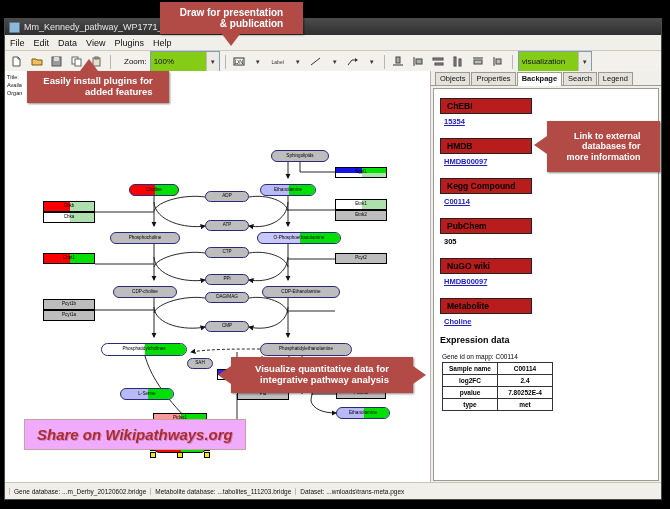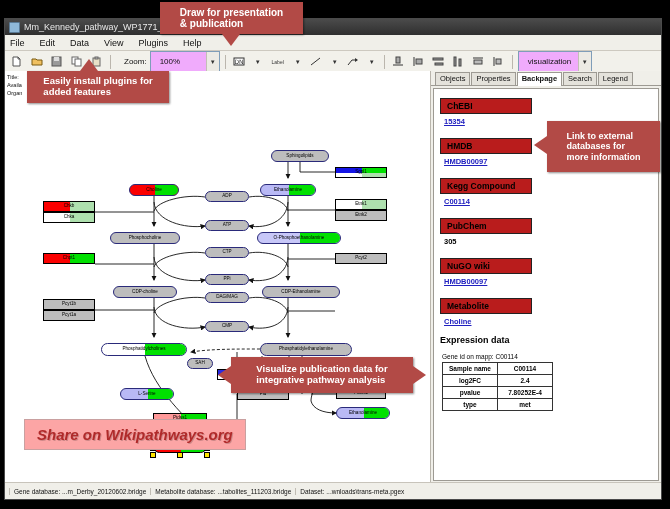--- a/index.html
+++ b/index.html
@@ -8,32 +8,32 @@
 
   
   .window{position:absolute;left:4px;top:18px;width:658px;height:482px;background:#d4d0c8;
           border:1px solid #4a4a4a;box-sizing:border-box;}
   .titlebar{height:16px;background:linear-gradient(#4b4b4b,#2f2f2f);color:#e8e8e8;
             font-size:9px;display:flex;align-items:center;padding-left:4px;gap:4px;}
   .tb-icon{width:9px;height:9px;background:#8fb8d8;border:1px solid #5a7a95;border-radius:1px;}
   .titlebar .ttl{white-space:nowrap;overflow:hidden;}
 
   .menubar{height:15px;background:#f0efe9;border-bottom:1px solid #cdc9c0;
-           display:flex;align-items:center;font-size:9px;color:#111;padding-left:5px;gap:15px;}
+           display:flex;align-items:center;font-size:9px;color:#111;padding-left:5px;gap:9px;}
   .menubar span{cursor:default;}
 
   .toolbar{height:21px;background:#f2f1eb;border-bottom:1px solid #b9b5ac;
            display:flex;align-items:center;padding:0 3px;gap:3px;font-size:8px;}
   .tbtn{width:15px;height:15px;border:1px solid transparent;display:flex;align-items:center;
         justify-content:center;font-size:9px;color:#444;}
   .tbtn svg{display:block;}
   .sep{width:1px;height:14px;background:#bbb6ad;margin:0 2px;}
   .zoomlbl{font-size:8px;color:#111;margin-left:8px;}
-  .combo{height:22px;background:#f0abfc;border:1px solid #7f9db9;display:flex;align-items:center;
-         font-size:8px;padding-left:9px;color:#111;position:relative;box-sizing:border-box;}
+  .combo{height:22px;background:#84cc16;border:1px solid #7f9db9;display:flex;align-items:center;
+         font-size:8px;padding-left:3px;color:#111;position:relative;box-sizing:border-box;}
   .combo .arw{position:absolute;right:0;top:0;bottom:0;width:12px;background:#eceae4;
         border-left:1px solid #c3bfb6;display:flex;align-items:center;justify-content:center;font-size:6px;color:#333;}
   .dd{width:14px;height:15px;display:flex;align-items:center;justify-content:center;font-size:6px;color:#333;}
 
   
   .content{position:absolute;left:0;top:52px;right:0;bottom:16px;display:flex;}
   .leftpane{position:relative;width:425px;background:#fff;border-right:1px solid #b9b5ac;overflow:hidden;}
   .rightpane{position:relative;flex:1;background:#f0efe9;display:flex;flex-direction:column;}
 
   .leftmeta{position:absolute;left:2px;top:2px;font-size:5.5px;line-height:8px;color:#111;z-index:2;}
@@ -69,25 +69,25 @@
         font-size:4.6px;color:#000;overflow:hidden;white-space:nowrap;}
   .met{border:1px solid #2a2a7a;border-radius:7px;background:#bdbdbd;}
   .gene{border:1px solid #000;background:#bdbdbd;}
   .lbltext{position:relative;z-index:3;font-size:4.6px;color:#000;line-height:1;}
   .half{position:absolute;top:0;bottom:0;}
 
   
   .handle{position:absolute;width:4px;height:4px;background:#ffe400;border:1px solid #000;z-index:6;}
 
   
-  .callout{position:absolute;background:#b24a46;color:#fff;font-weight:bold;text-align:left;
+  .callout{position:absolute;background:#b24a46;color:#fff;font-weight:bold;text-align:right;
            box-shadow:1px 1px 2px rgba(0,0,0,.45);z-index:20;line-height:1.15;
            display:flex;align-items:center;justify-content:center;padding:3px 7px;box-sizing:border-box;}
   .arrow{position:absolute;width:0;height:0;z-index:20;}
-  .share{position:absolute;z-index:20;background:#fca5a5;border:1px solid #c9a0a0;
+  .share{position:absolute;z-index:20;background:#f0abfc;border:1px solid #c9a0a0;
          padding:6px 12px;color:#b02a2a;font-weight:bold;font-style:italic;font-size:15px;
          text-shadow:1px 1px 0 rgba(0,0,0,.18);}
 </style>
 </head>
 <body>
 
 <div id="root">
 
   <div class="window">
 
@@ -512,21 +512,21 @@
     <div>
       <div>Link  to external</div>
       <div>databases  for</div>
       <div>more information</div>
     </div>
   </div>
   <div class="arrow" style="left:534px;top:136px;border-top:9px solid transparent;border-bottom:9px solid transparent;border-right:13px solid #b24a46;"></div>
 
   <div class="callout" style="left:231px;top:357px;width:182px;height:36px;font-size:9.5px;">
     <div>
-      <div>Visualize publication data  for</div>
+      <div>Visualize quantitative data  for</div>
       <div>integrative pathway analysis</div>
     </div>
   </div>
   <div class="arrow" style="left:218px;top:366px;border-top:9px solid transparent;border-bottom:9px solid transparent;border-right:13px solid #b24a46;"></div>
   <div class="arrow" style="left:413px;top:366px;border-top:9px solid transparent;border-bottom:9px solid transparent;border-left:13px solid #b24a46;"></div>
 
   <div class="share" style="left:24px;top:419px;">
     <span>Share on Wikipathways.org</span>
   </div>
 

